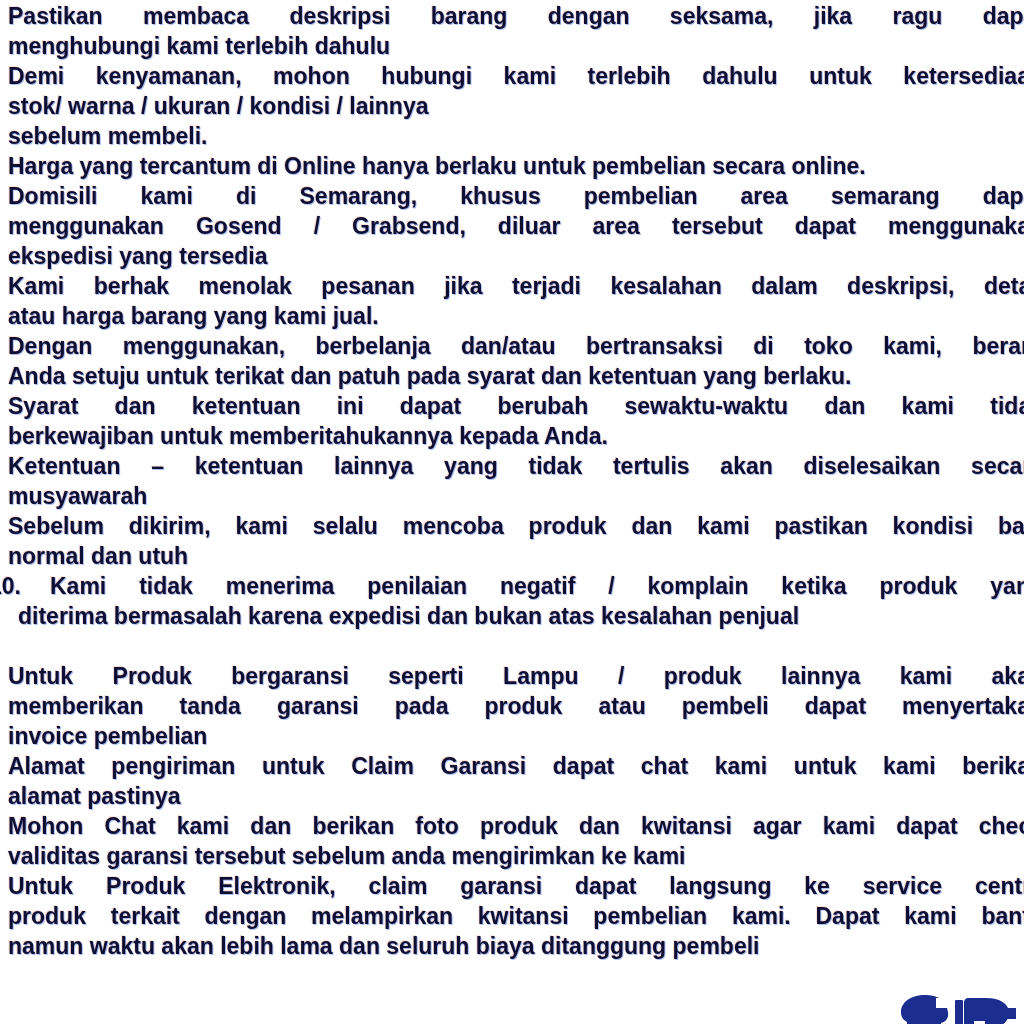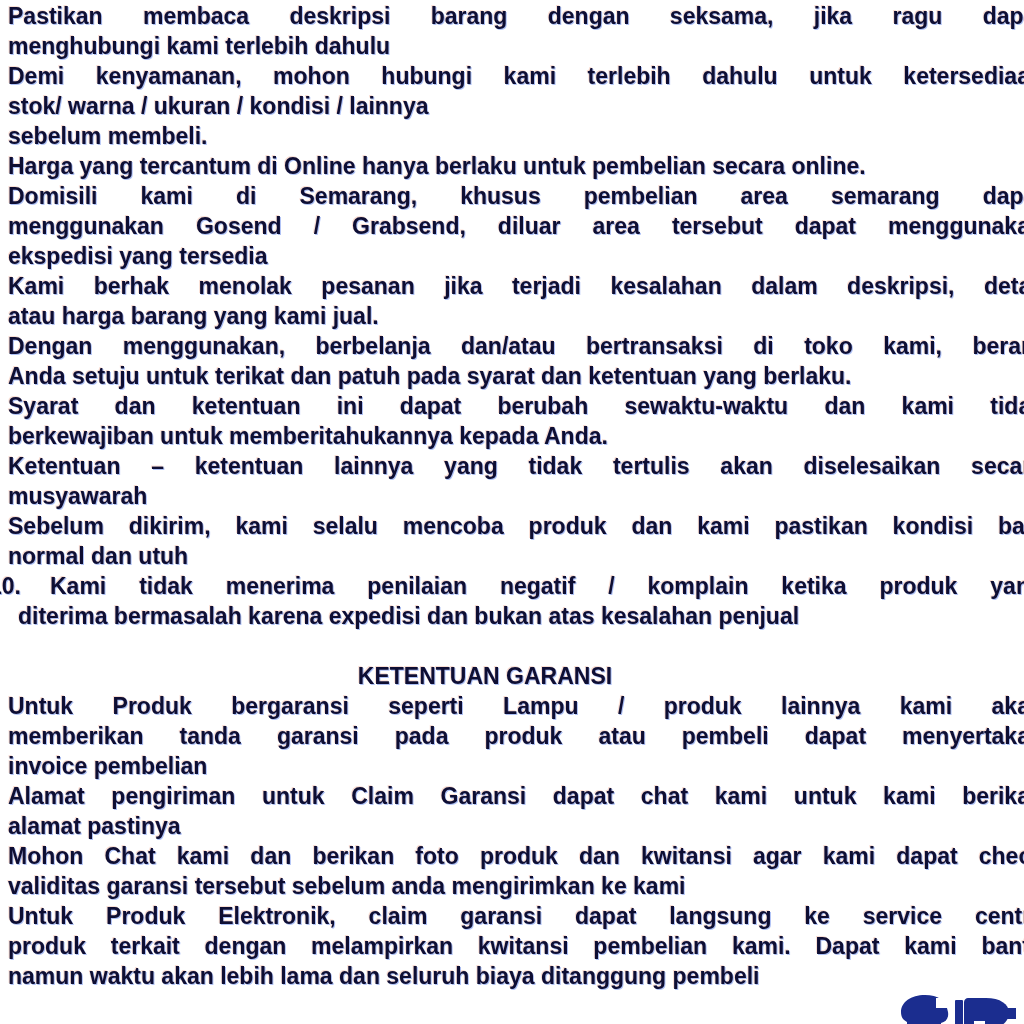--- a/index.html
+++ b/index.html
@@ -64,21 +64,20 @@
       <div class="row justify">Syarat dan ketentuan ini dapat berubah sewaktu-waktu dan kami tidak</div>
       <div class="row">berkewajiban untuk memberitahukannya kepada Anda.</div>
       <div class="row justify">Ketentuan – ketentuan lainnya yang tidak tertulis akan diselesaikan secara</div>
       <div class="row">musyawarah</div>
       <div class="row justify">Sebelum dikirim, kami selalu mencoba produk dan kami pastikan kondisi baik</div>
       <div class="row">normal dan utuh</div>
       <div class="row justify ind-a"><span class="marker wide">10.</span>Kami tidak menerima penilaian negatif / komplain ketika produk yang</div>
       <div class="row ind-b">diterima bermasalah karena expedisi dan bukan atas kesalahan penjual</div>
     </div>
   <div class="row blank"></div>
-  <div class="row heading">KETENTUAN GARANSI</div>
   <div id="garansi-list">
       <div class="row justify">Untuk Produk bergaransi seperti Lampu / produk lainnya kami akan</div>
       <div class="row justify">memberikan tanda garansi pada produk atau pembeli dapat menyertakan</div>
       <div class="row">invoice pembelian</div>
       <div class="row justify">Alamat pengiriman untuk Claim Garansi dapat chat kami untuk kami berikan</div>
       <div class="row">alamat pastinya</div>
       <div class="row justify">Mohon Chat kami dan berikan foto produk dan kwitansi agar kami dapat check</div>
       <div class="row">validitas garansi tersebut sebelum anda mengirimkan ke kami</div>
       <div class="row justify">Untuk Produk Elektronik, claim garansi dapat langsung ke service centre</div>
       <div class="row justify">produk terkait dengan melampirkan kwitansi pembelian kami. Dapat kami bantu</div>

